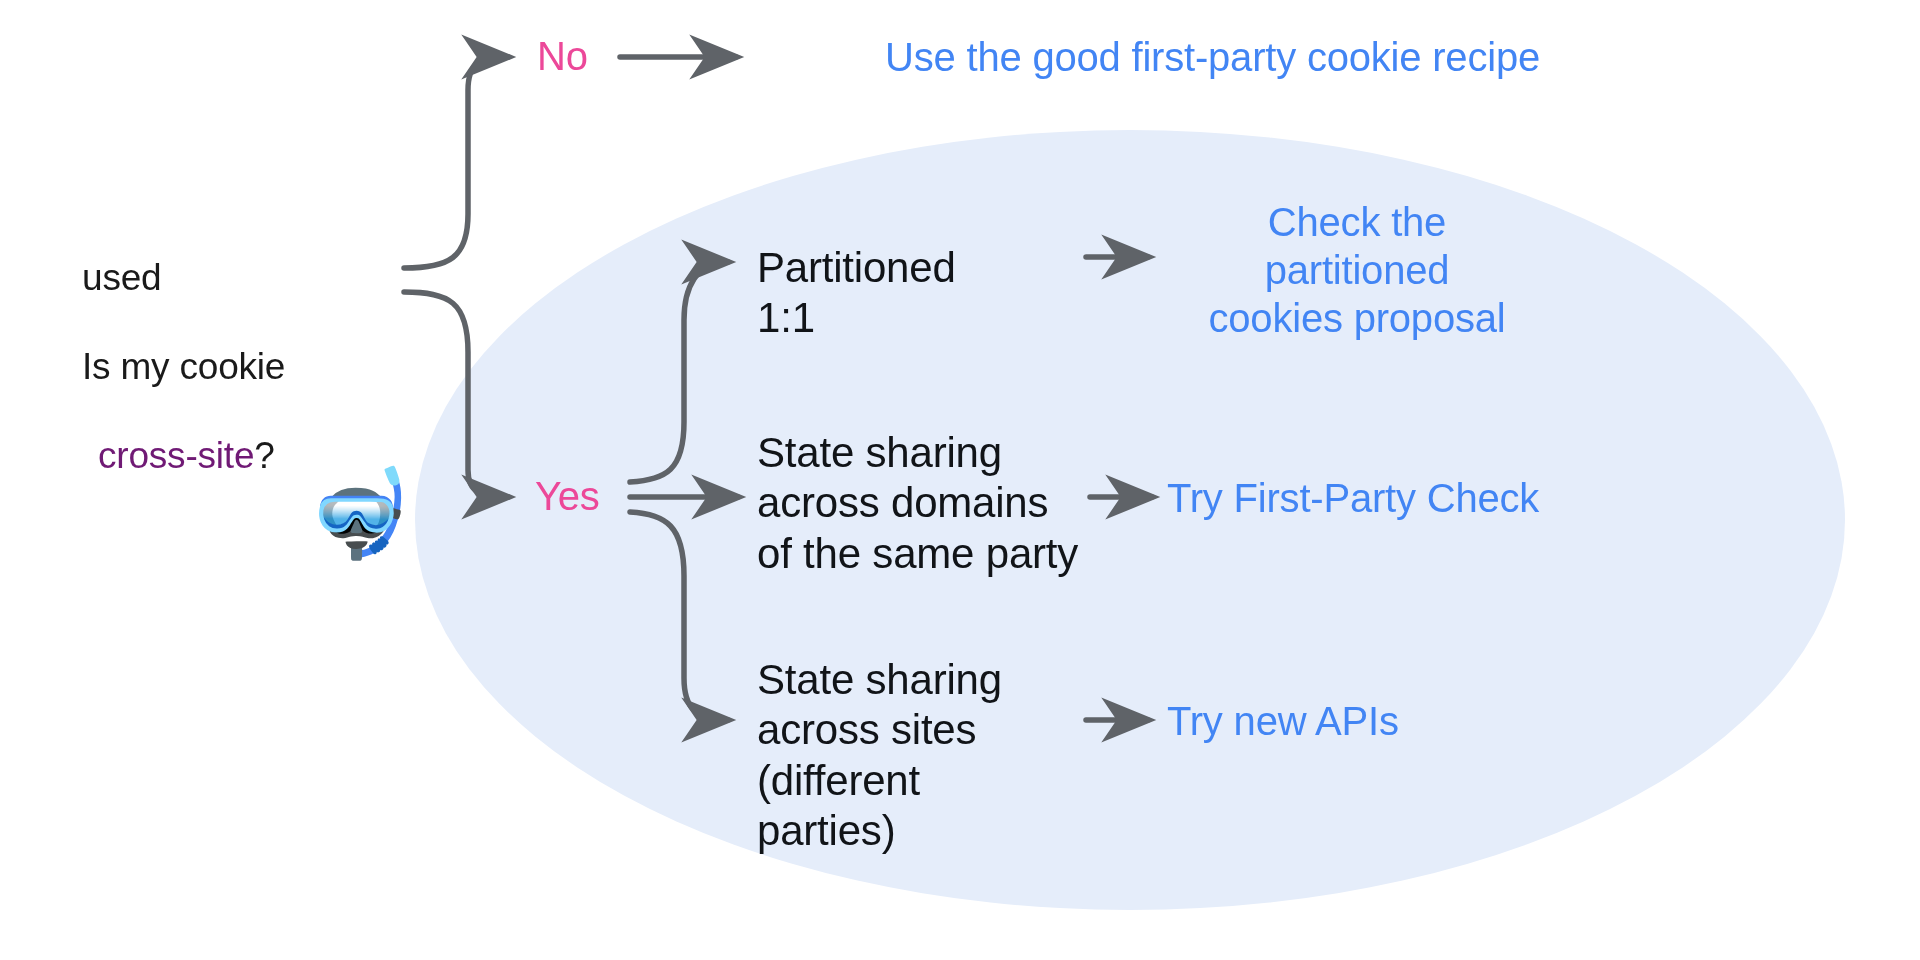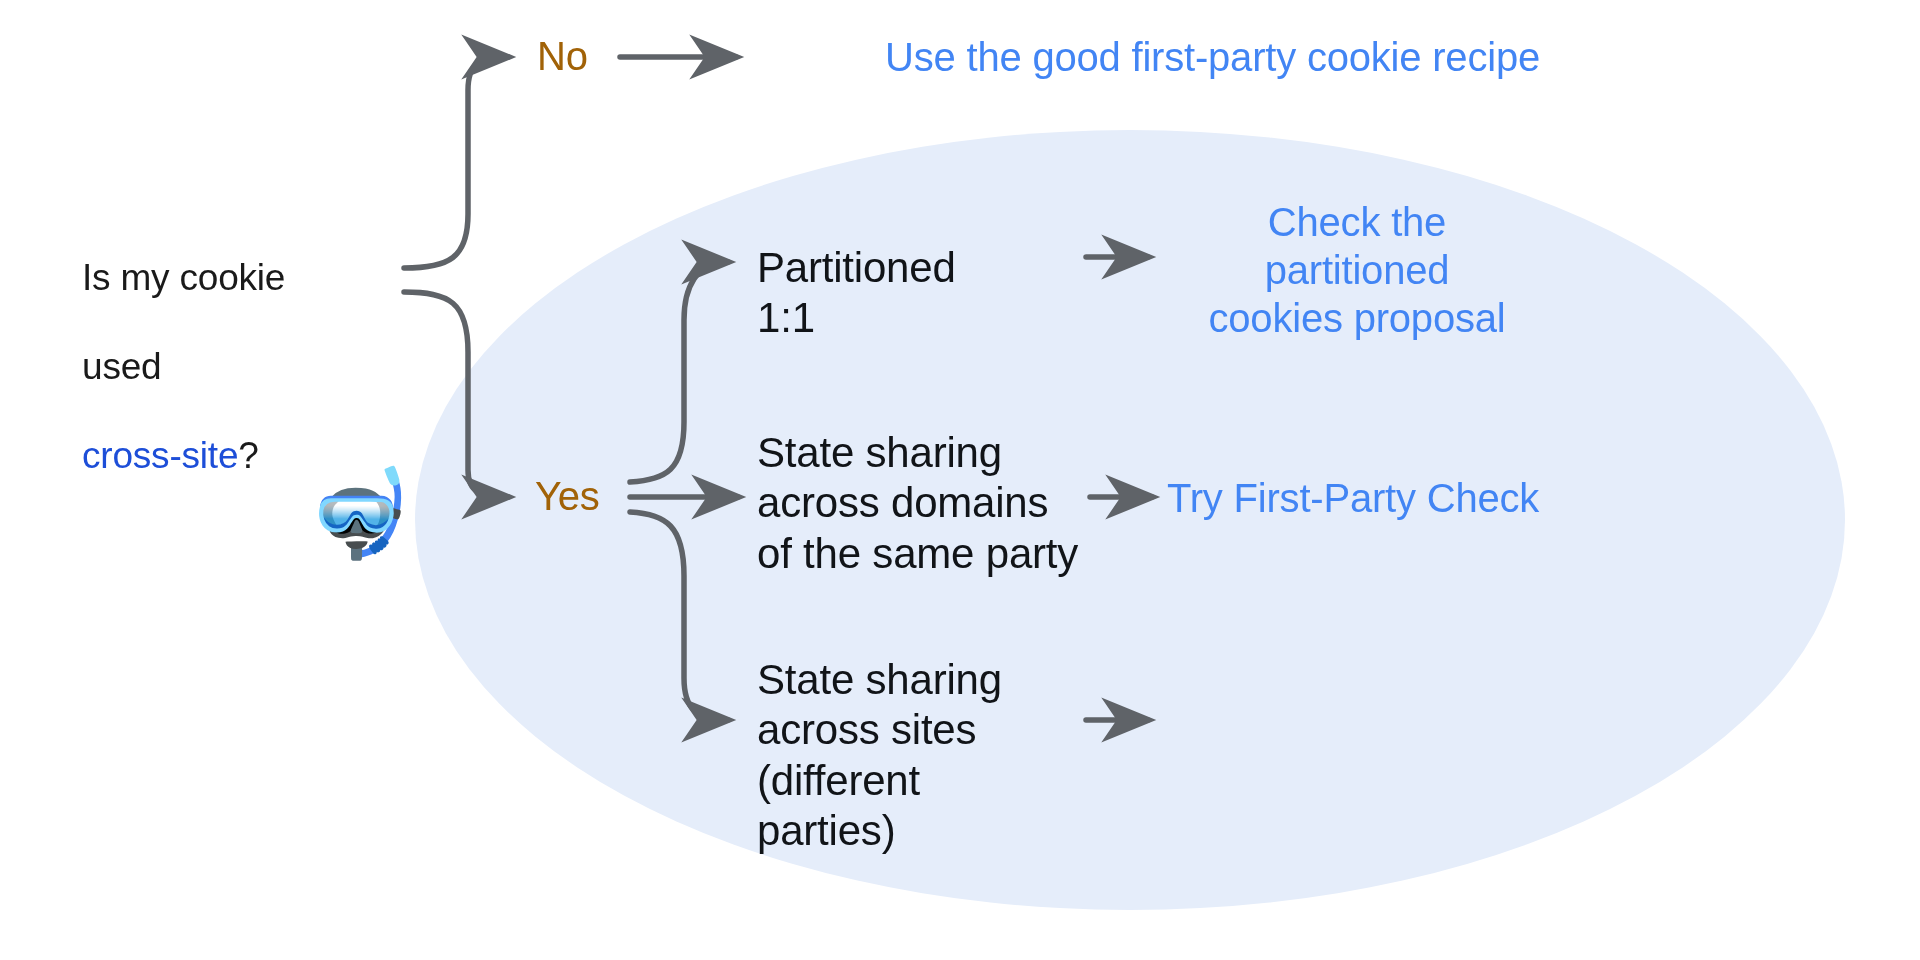--- a/index.html
+++ b/index.html
@@ -18,31 +18,31 @@
     position:absolute;
     line-height:1.20;
     letter-spacing:-0.2px;
     white-space:pre-line;
   }
   .q{
     font-size:37px;
     color:#1a1a1a;
     font-weight:400;
   }
-  .q .lnk{color:#1d4ed8;}
+  .q .lnk{color:#701a75;margin-left:16px;}
   .q .qm{color:#1a1a1a;}
 
   .label{
     font-size:42px;
     color:#111418;
     font-weight:400;
   }
   .branch{
     font-size:40px;
-    color:#a16207;
+    color:#ec4899;
     font-weight:400;
   }
   .link{
     font-size:40px;
     color:#4285f4;
     font-weight:400;
     cursor:pointer;
   }
   .emoji{
     position:absolute;
@@ -85,22 +85,22 @@
 
       <path d="M1086,257 L1148,257"></path>
 
       <path d="M1090,497 L1152,497"></path>
 
       <path d="M1086,720 L1148,720"></path>
     </g>
   </svg>
 
   <div class="node q" style="left:82px;top:212px;width:300px;">
+    <div>used</div>
     <div>Is my cookie</div>
-    <div>used</div>
     <div><span class="lnk">cross-site</span><span class="qm">?</span></div>
   </div>
 
   <div class="emoji" style="left:305px;top:470px;">🤿</div>
 
   <div class="node branch" style="left:537px;top:32px;">No</div>
   <div class="node link" style="left:760px;top:33px;width:780px;text-align:right;">Use the good first-party cookie recipe</div>
 
   <div class="node branch" style="left:535px;top:472px;">Yes</div>
 
@@ -112,14 +112,15 @@
 
   <div class="node label" style="left:757px;top:428px;width:330px;">State sharing
 across domains
 of the same party</div>
   <div class="node link" style="left:1167px;top:474px;width:420px;">Try First-Party Check</div>
 
   <div class="node label" style="left:757px;top:655px;width:300px;">State sharing
 across sites
 (different
 parties)</div>
+  <div class="node link" style="left:1167px;top:697px;width:360px;">Try new APIs</div>
 
 </div>
 
 </body></html>

